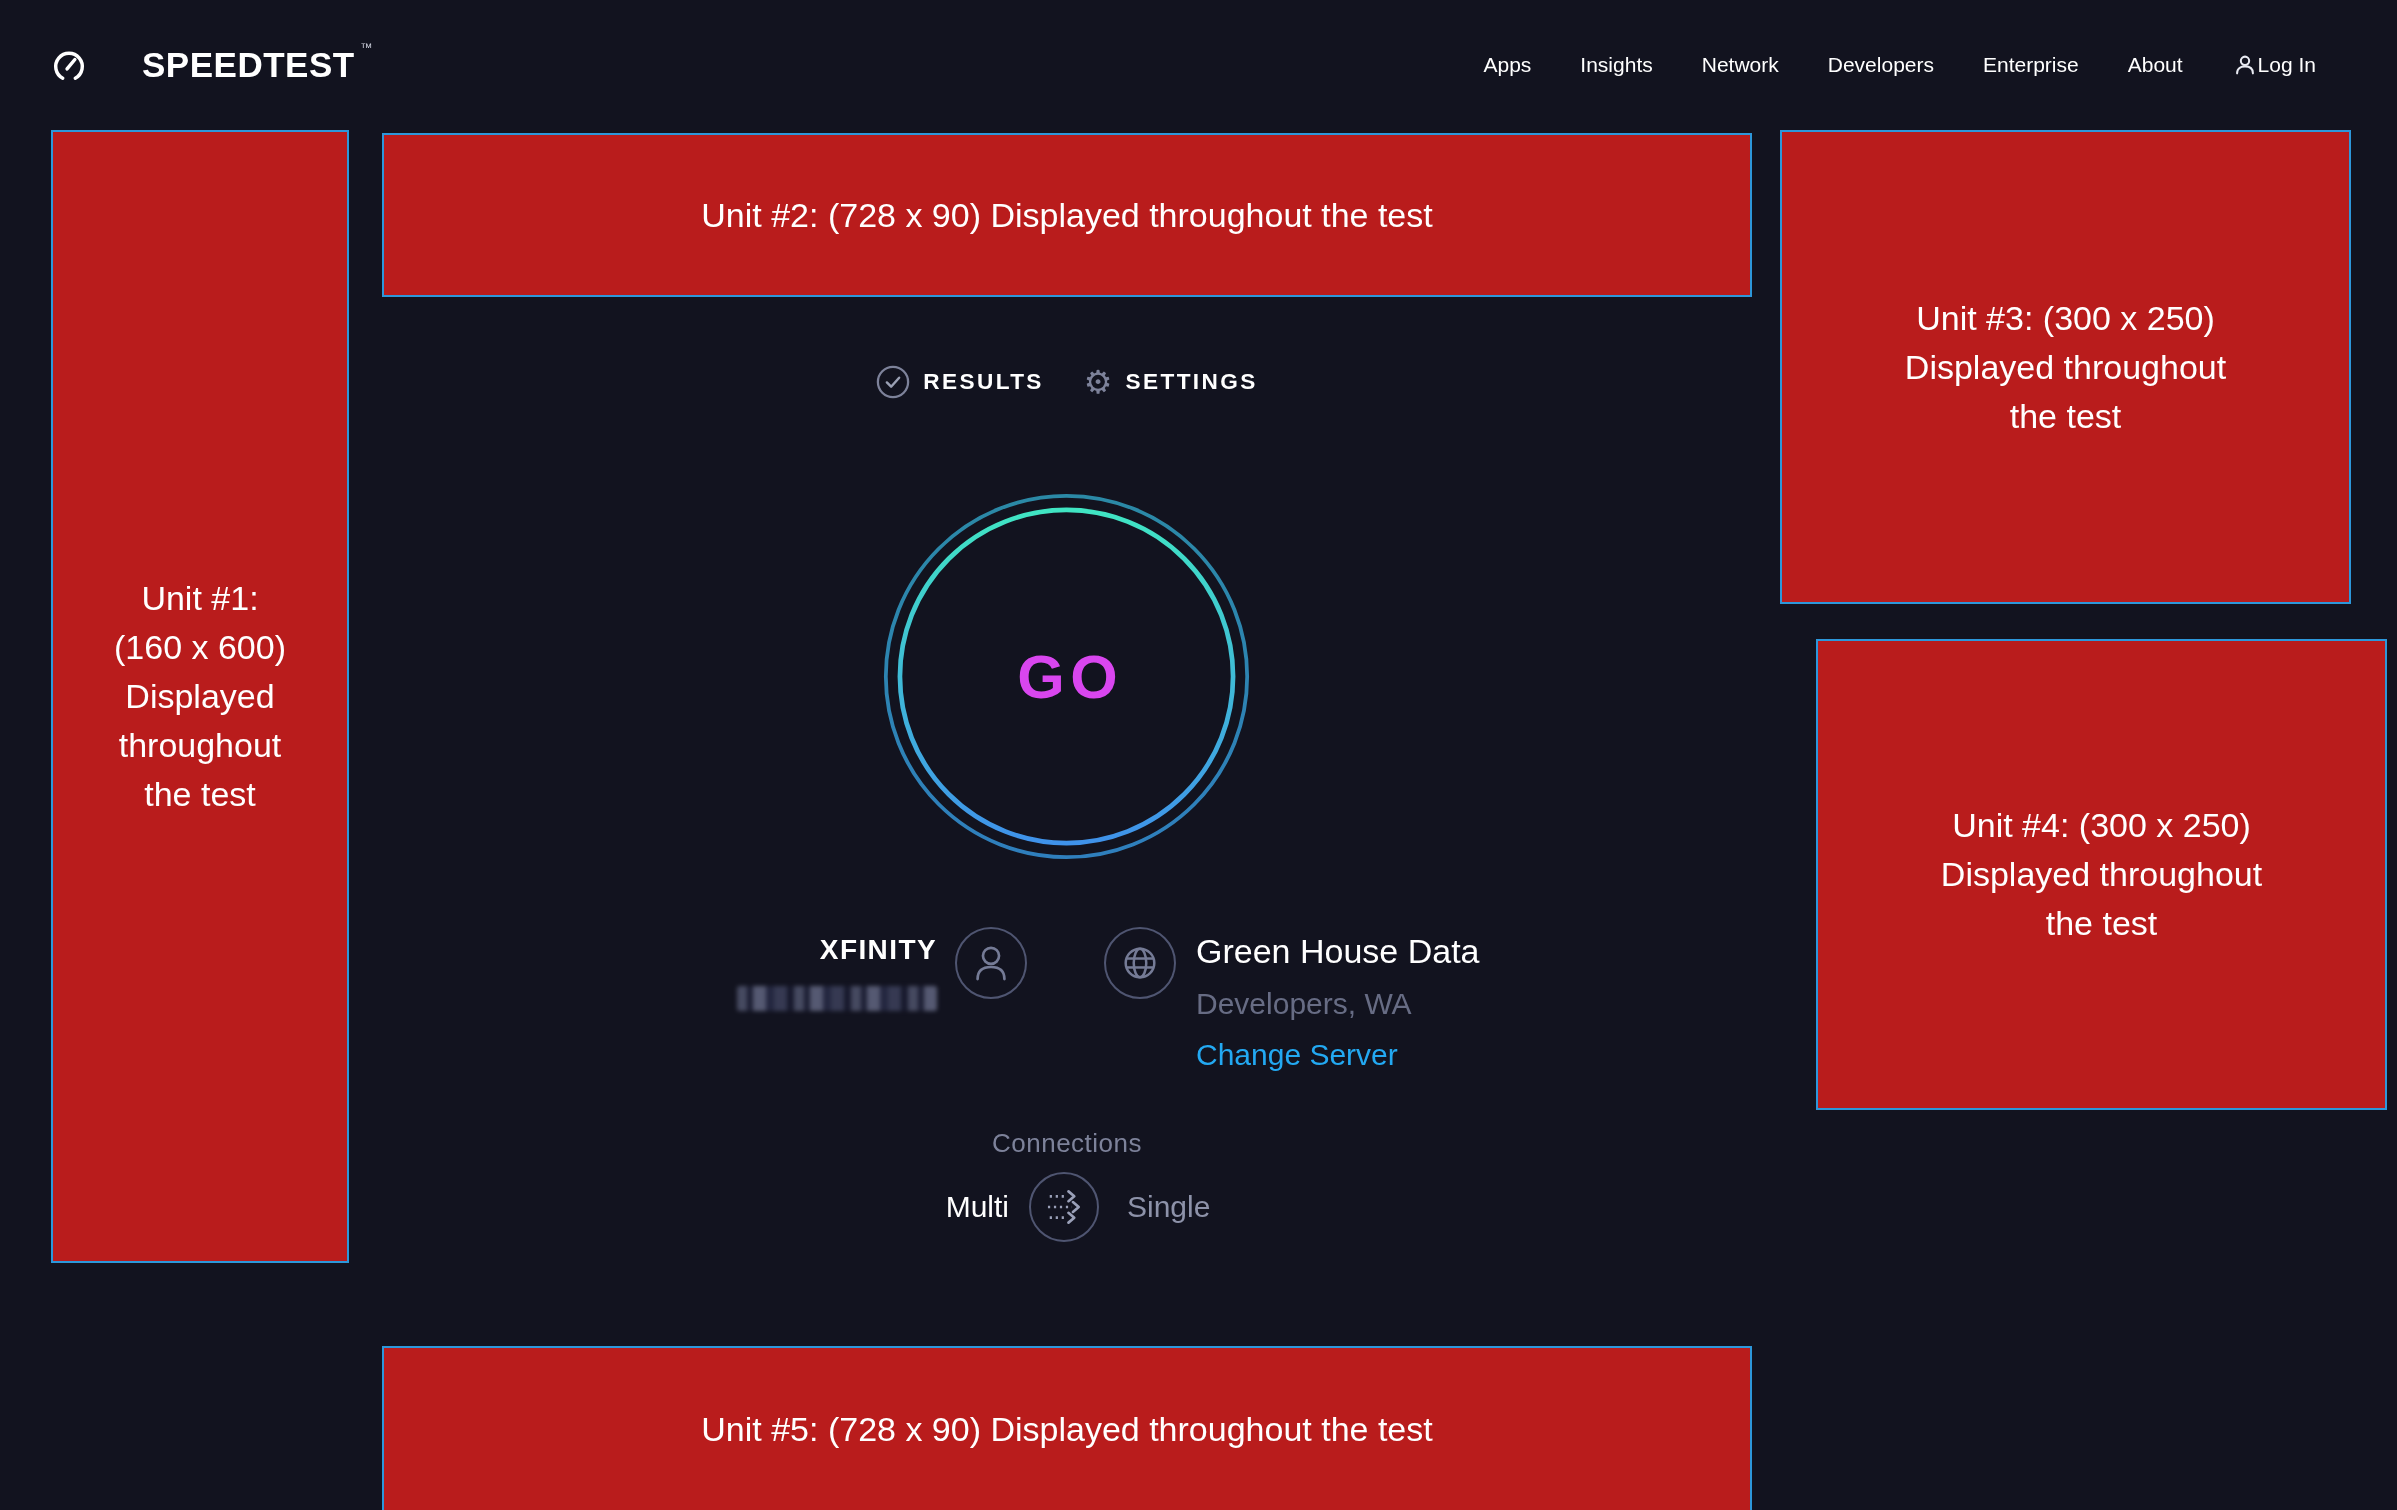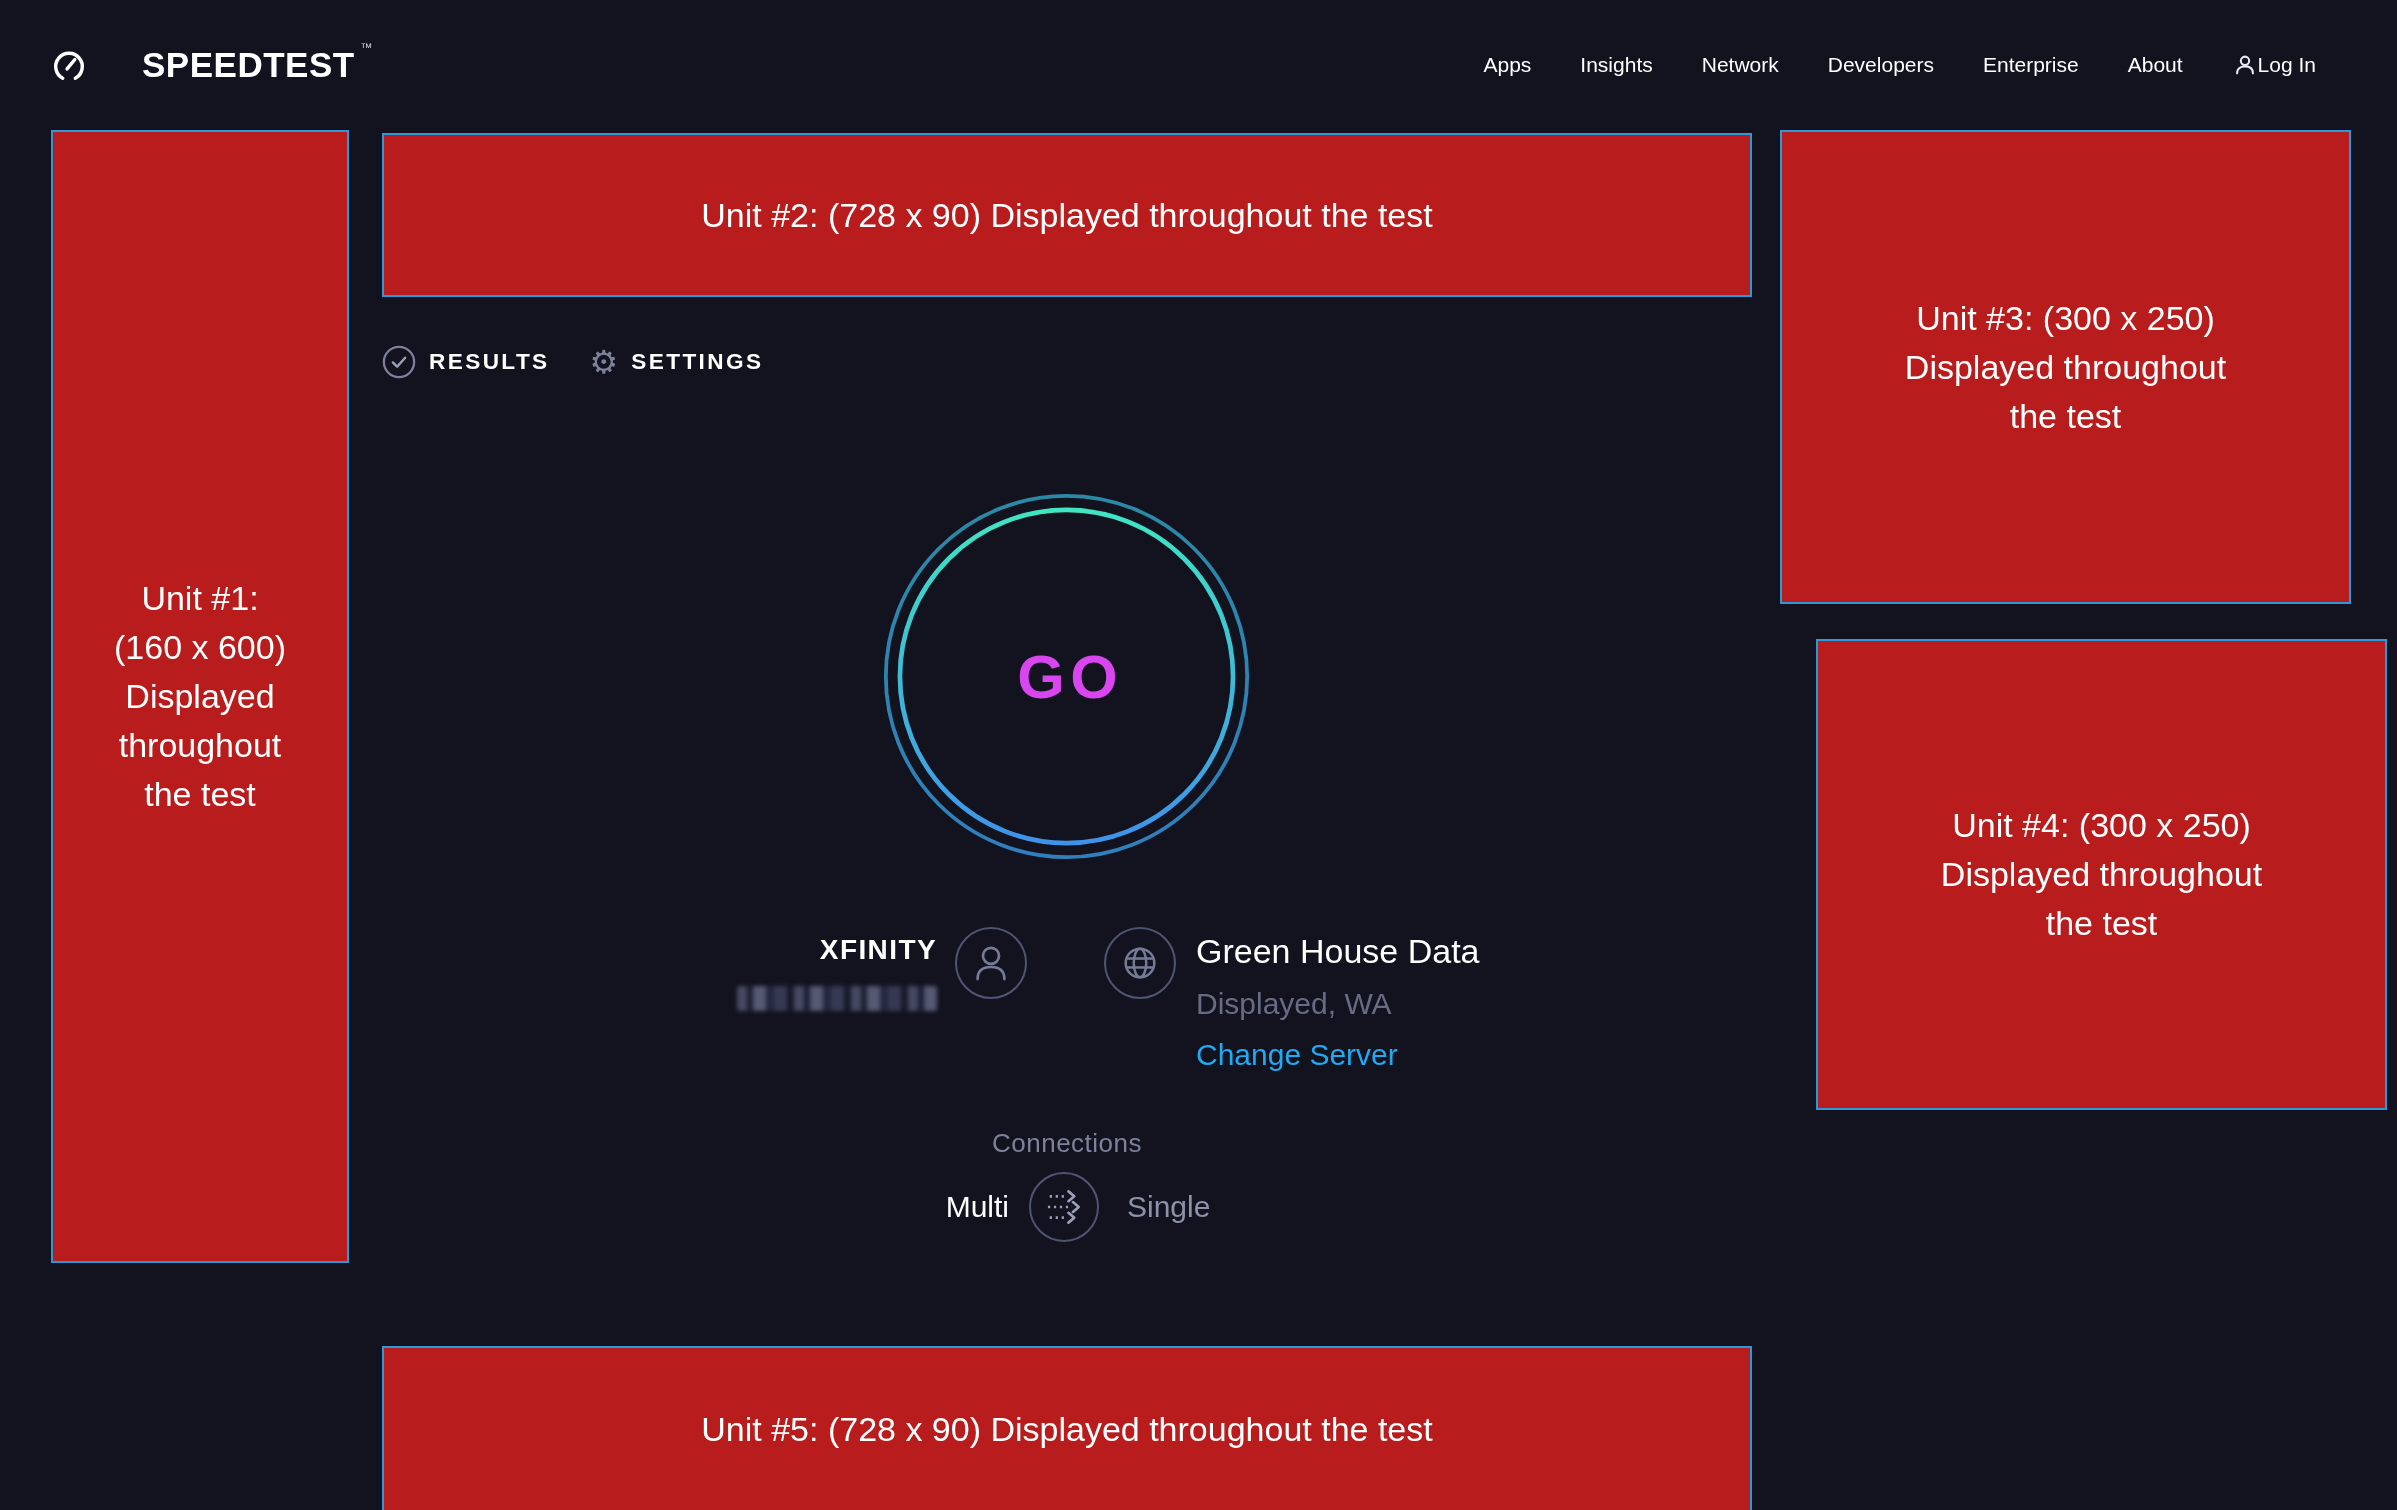--- a/index.html
+++ b/index.html
@@ -27,21 +27,21 @@
   }
   .ad-1 { left:51px;   top:130px;  width:298px;  height:1133px; }
   .ad-2 { left:382px;  top:133px;  width:1370px; height:164px; }
   .ad-3 { left:1780px; top:130px;  width:571px;  height:474px; }
   .ad-4 { left:1780px; top:639px;  width:571px;  height:471px;margin-left:36px; }
   .ad-5 { left:382px;  top:1298px; width:1370px; height:167px;margin-top:48px; }
   .ad-1 .ad-text { max-width:188px; }
   .ad-3 .ad-text, .ad-4 .ad-text { max-width:367px; }
 
   
-  .tabs { position:absolute; left:382px; top:345px; width:1370px; display:flex; gap:40px; }
+  .tabs { position:absolute; left:382px; top:365px; width:1370px; display:flex; justify-content:center; gap:40px; }
   .tab { display:flex; align-items:center; gap:13px; cursor:pointer; }
   .tab-label { font-size:22.6px; font-weight:700; letter-spacing:2.4px; color:#fff; }
   .check-circle { width:34px; height:34px; }
   .gear-glyph { font-size:32px; line-height:34px; color:#7d829a; font-family:"DejaVu Sans", sans-serif; }
 
   
   .go-wrap { position:absolute; left:883px; top:493px; width:367px; height:367px; cursor:pointer; }
   .go-label {
     position:absolute; left:0; top:0; width:100%; height:100%;
     display:flex; align-items:center; justify-content:center;
@@ -174,21 +174,21 @@
   <div class="round-icon globe-icon">
     <svg width="72" height="72" viewBox="0 0 76 76" fill="none">
       <circle cx="38" cy="38" r="16" stroke="#757b96" stroke-width="2.8"></circle>
       <ellipse cx="38" cy="38" rx="7" ry="16" stroke="#757b96" stroke-width="2.8"></ellipse>
       <line x1="23.5" y1="33" x2="52.5" y2="33" stroke="#757b96" stroke-width="2.8"></line>
       <line x1="23.5" y1="43" x2="52.5" y2="43" stroke="#757b96" stroke-width="2.8"></line>
     </svg>
   </div>
 
   <div class="server-name">Green House Data</div>
-  <div class="server-loc">Displayed, WA</div>
+  <div class="server-loc">Developers, WA</div>
   <a class="server-change">Change Server</a>
 
   <div class="conn-label">Connections</div>
   <div class="conn-multi">Multi</div>
   <div class="conn-toggle">
     <svg width="70" height="70" viewBox="0 0 74 74" fill="none">
       <line x1="21" y1="25" x2="41" y2="25" stroke="#9aa0b8" stroke-width="3" stroke-dasharray="2.5 4.2"></line>
       <path d="M42 19.5 L48.5 25 L42 30.5" stroke="#9aa0b8" stroke-width="3" stroke-linecap="round" stroke-linejoin="round"></path>
       <line x1="19" y1="37" x2="46" y2="37" stroke="#9aa0b8" stroke-width="3" stroke-dasharray="2.5 4.2"></line>
       <path d="M47 31.5 L53.5 37 L47 42.5" stroke="#9aa0b8" stroke-width="3" stroke-linecap="round" stroke-linejoin="round"></path>

